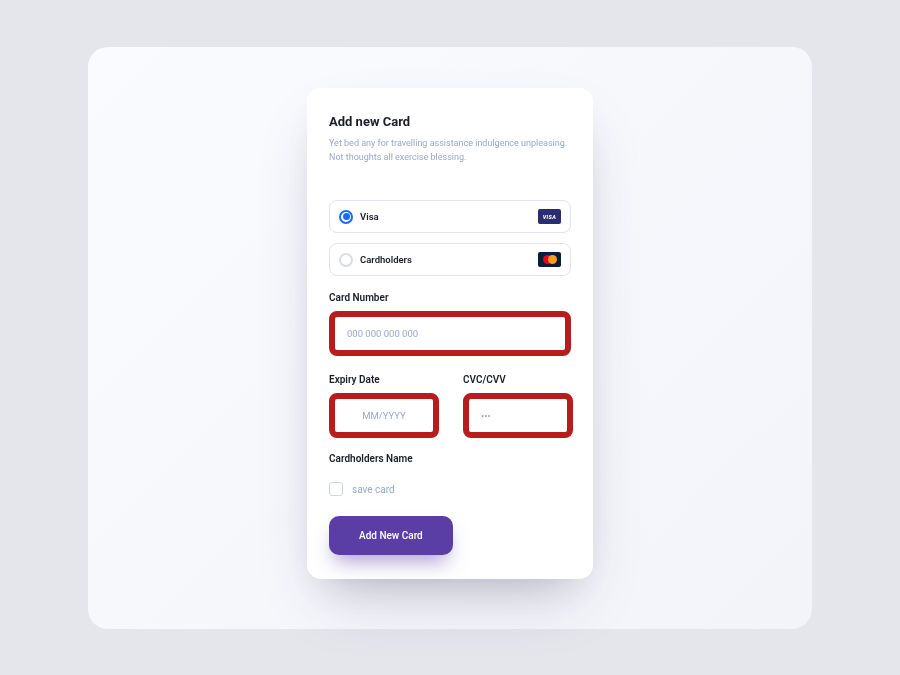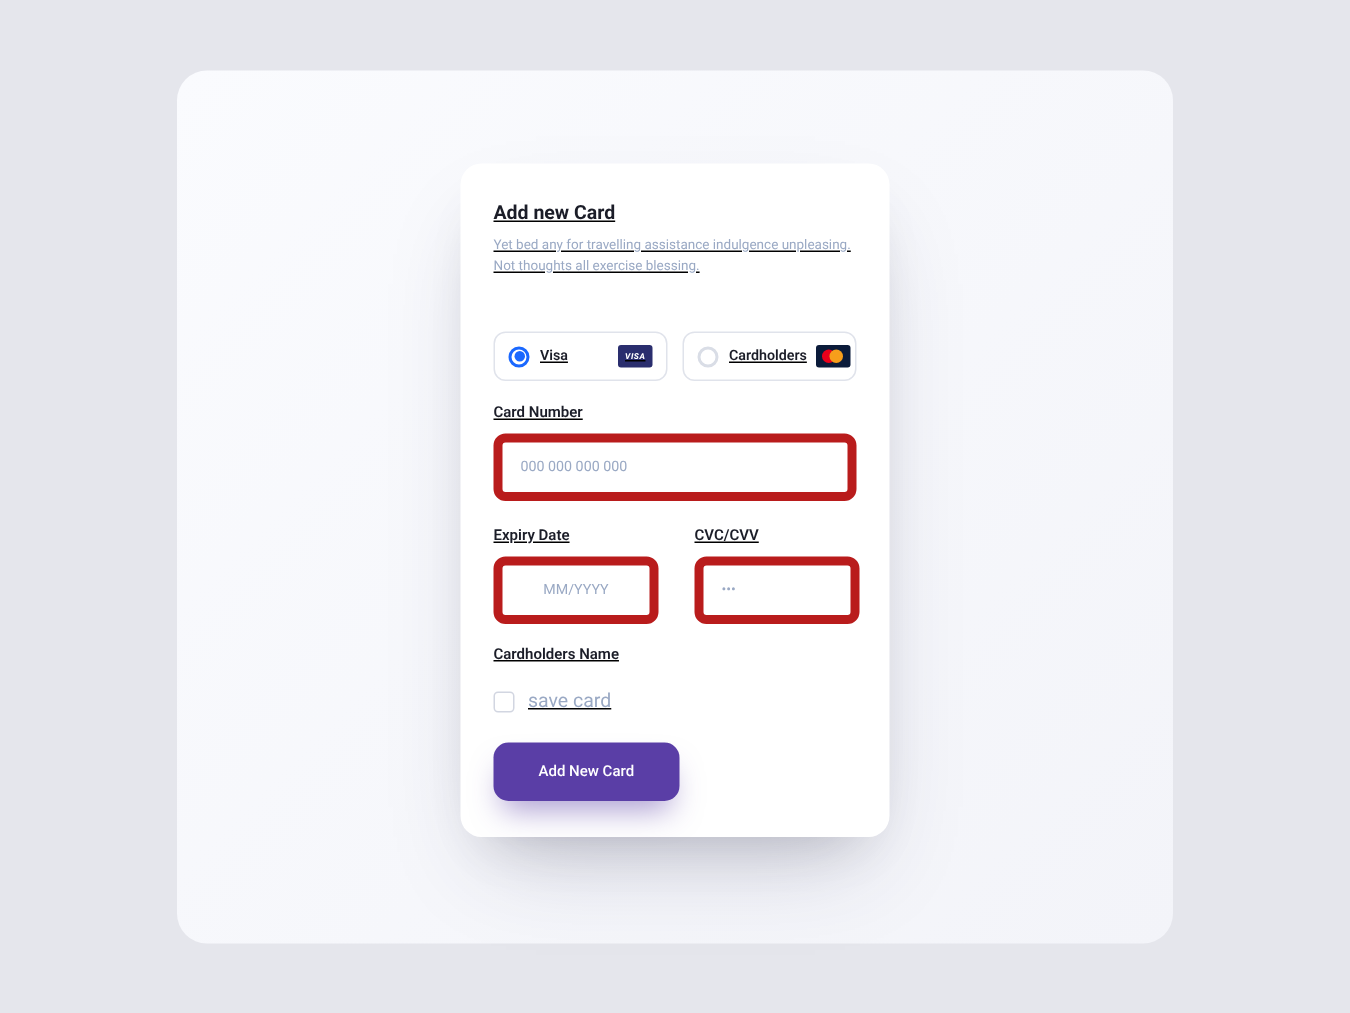--- a/index.html
+++ b/index.html
@@ -6,29 +6,28 @@
     body {
       width: 900px;
       height: 675px;
       background: #e5e6ec;
       display: flex;
       align-items: center;
       justify-content: center;
       overflow: hidden;
     }
     .stage {
-      width: 664px;
+      width: 724px;
       height: 582px;
       background: linear-gradient(135deg, #fafbfe 0%, #f3f4f9 100%);
       border-radius: 20px;
       display: flex;
       align-items: center;
       justify-content: center;
       position: relative;
-      text-decoration: underline;
     }
     .card {
       width: 286px;
       background: #ffffff;
       border-radius: 14px;
       box-shadow: 0 30px 60px -20px rgba(50,50,93,0.25), 0 18px 36px -18px rgba(0,0,0,0.15);
       padding: 26px 22px 24px;
       position: relative;
       top: -4px;
     }
@@ -41,20 +40,21 @@
     .subtitle {
       font-size: 9px;
       color: #9aa9c4;
       line-height: 1.5;
       margin-bottom: 36px;
     }
     .radio-row {
       display: flex;
       gap: 10px;
       margin-bottom: 16px;
+      flex-direction: column;
     }
     .radio-option {
       flex: 1;
       border: 1px solid #e0e3eb;
       border-radius: 8px;
       padding: 8px 9px;
       display: flex;
       align-items: center;
       cursor: pointer;
       min-width: 0;
@@ -172,21 +172,21 @@
     }
     .checkbox {
       width: 14px;
       height: 14px;
       border: 1.3px solid #d2d6e1;
       border-radius: 3px;
       margin-right: 9px;
       cursor: pointer;
     }
     .checkbox-label {
-      font-size: 13px;
+      font-size: 10px;
       color: #9aa9c4;
     }
     .submit-btn {
       background: #5a3ea6;
       color: #fff;
       border: none;
       border-radius: 10px;
       padding: 14px 30px;
       font-size: 10px;
       font-weight: 500;

